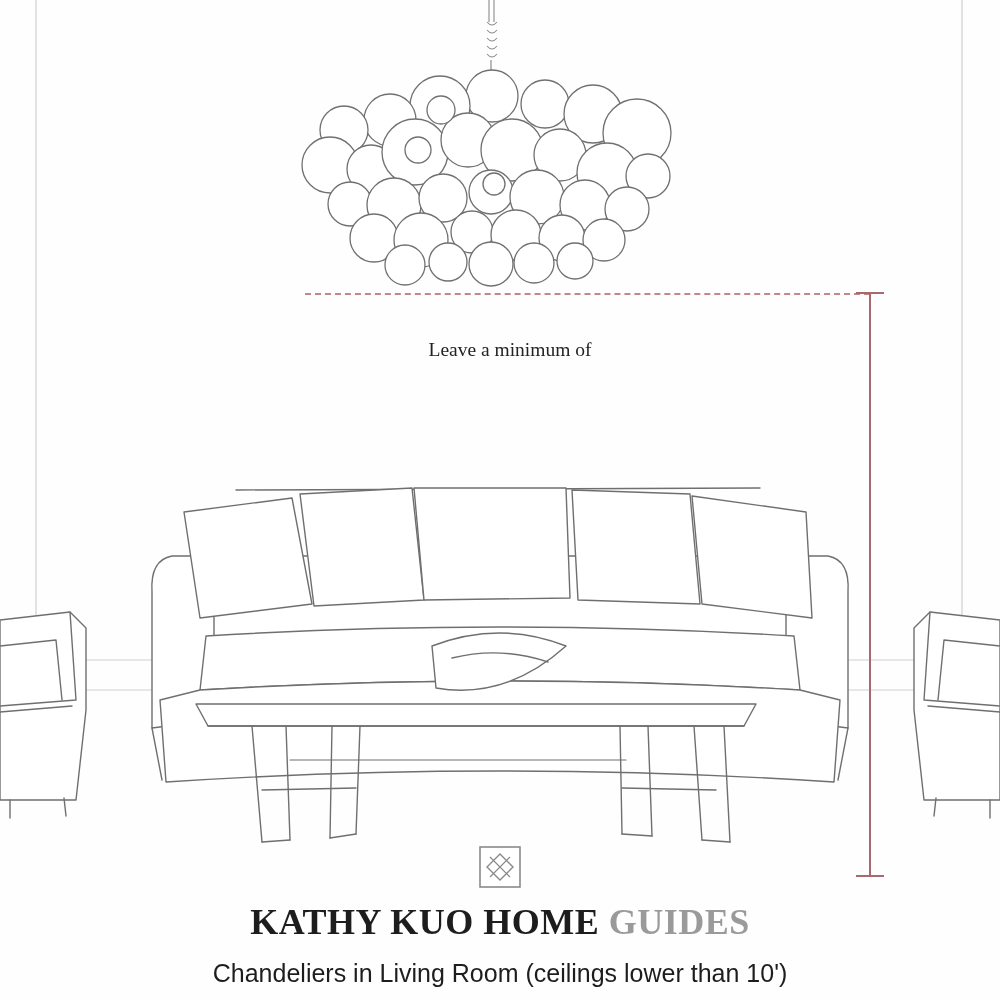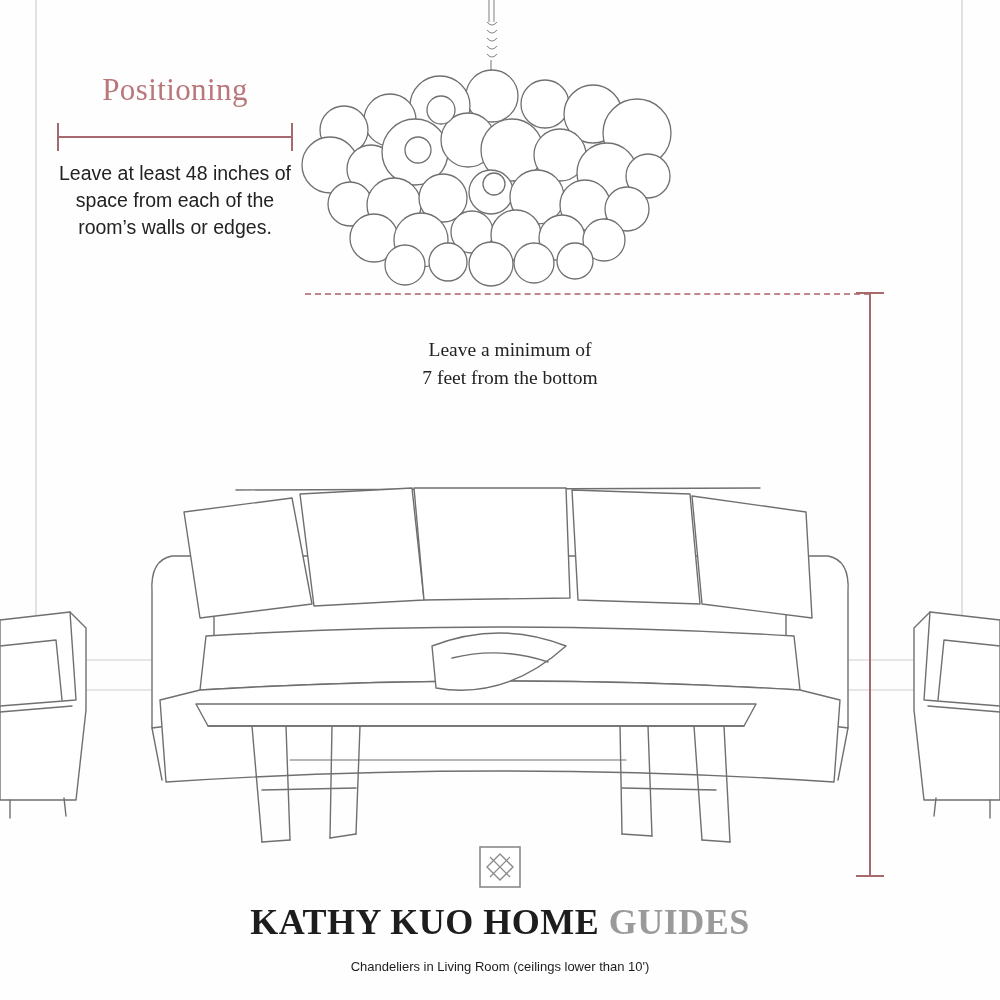--- a/index.html
+++ b/index.html
@@ -157,21 +157,21 @@
   }
   .brand .kkh {
     color: #1d1d1d;
     font-weight: bold;
   }
   .brand .guides {
     color: #9a9a9a;
     font-weight: bold;
   }
   .subtitle {
-    font-size: 13px;
+    font-size: 25px;
     color: #1d1d1d;
     margin: 16px;
   }
 </style>
 </head>
 <body>
 
 <div class="page">
 
   <svg class="room-svg" viewBox="0 0 1000 1000">
@@ -282,41 +282,31 @@
         <path d="M332 726 L330 838 M360 726 L356 834"></path>
         <path d="M620 726 L622 834 M648 726 L652 836"></path>
         <path d="M694 726 L702 840 M724 726 L730 842"></path>
         <path d="M262 790 L356 788 M622 788 L716 790"></path>
         <path d="M262 842 L290 840 M330 838 L356 834 M622 834 L652 836 M702 840 L730 842"></path>
         <path d="M290 760 L626 760" stroke-width="1.1"></path>
       </g>
     </g>
   </svg>
 
-  <div class="positioning-block">
-    <div class="pos-title">Positioning</div>
-    <div class="pos-rule">
-      <div class="cap left"></div>
-      <div class="bar"></div>
-      <div class="cap right"></div>
-    </div>
-    <div class="pos-text">Leave at least 48 inches of space from each of the room’s walls or edges.</div>
-  </div>
 
   <div class="dashed-line"></div>
 
   <div class="v-measure">
     <div class="vcap top"></div>
     <div class="vbar"></div>
     <div class="vcap bottom"></div>
   </div>
 
   <div class="clearance-block">
     <div class="clr-text">Leave a minimum of</div>
-    <div class="clr-text">7 feet from the bottom</div>
   </div>
 
   <div class="footer">
     <svg class="logo-mark" viewBox="0 0 44 44">
       <rect x="2" y="2" width="40" height="40" fill="#ffffff" stroke="#8a8a8a" stroke-width="1.6"></rect>
       <path d="M22 9 L35 22 L22 35 L9 22 Z" fill="#ffffff" stroke="#8a8a8a" stroke-width="1.4"></path>
       <path d="M12 12 L32 32 M32 12 L12 32" stroke="#8a8a8a" stroke-width="1.2"></path>
     </svg>
     <div class="brand">
       <span class="kkh">KATHY KUO HOME</span>

